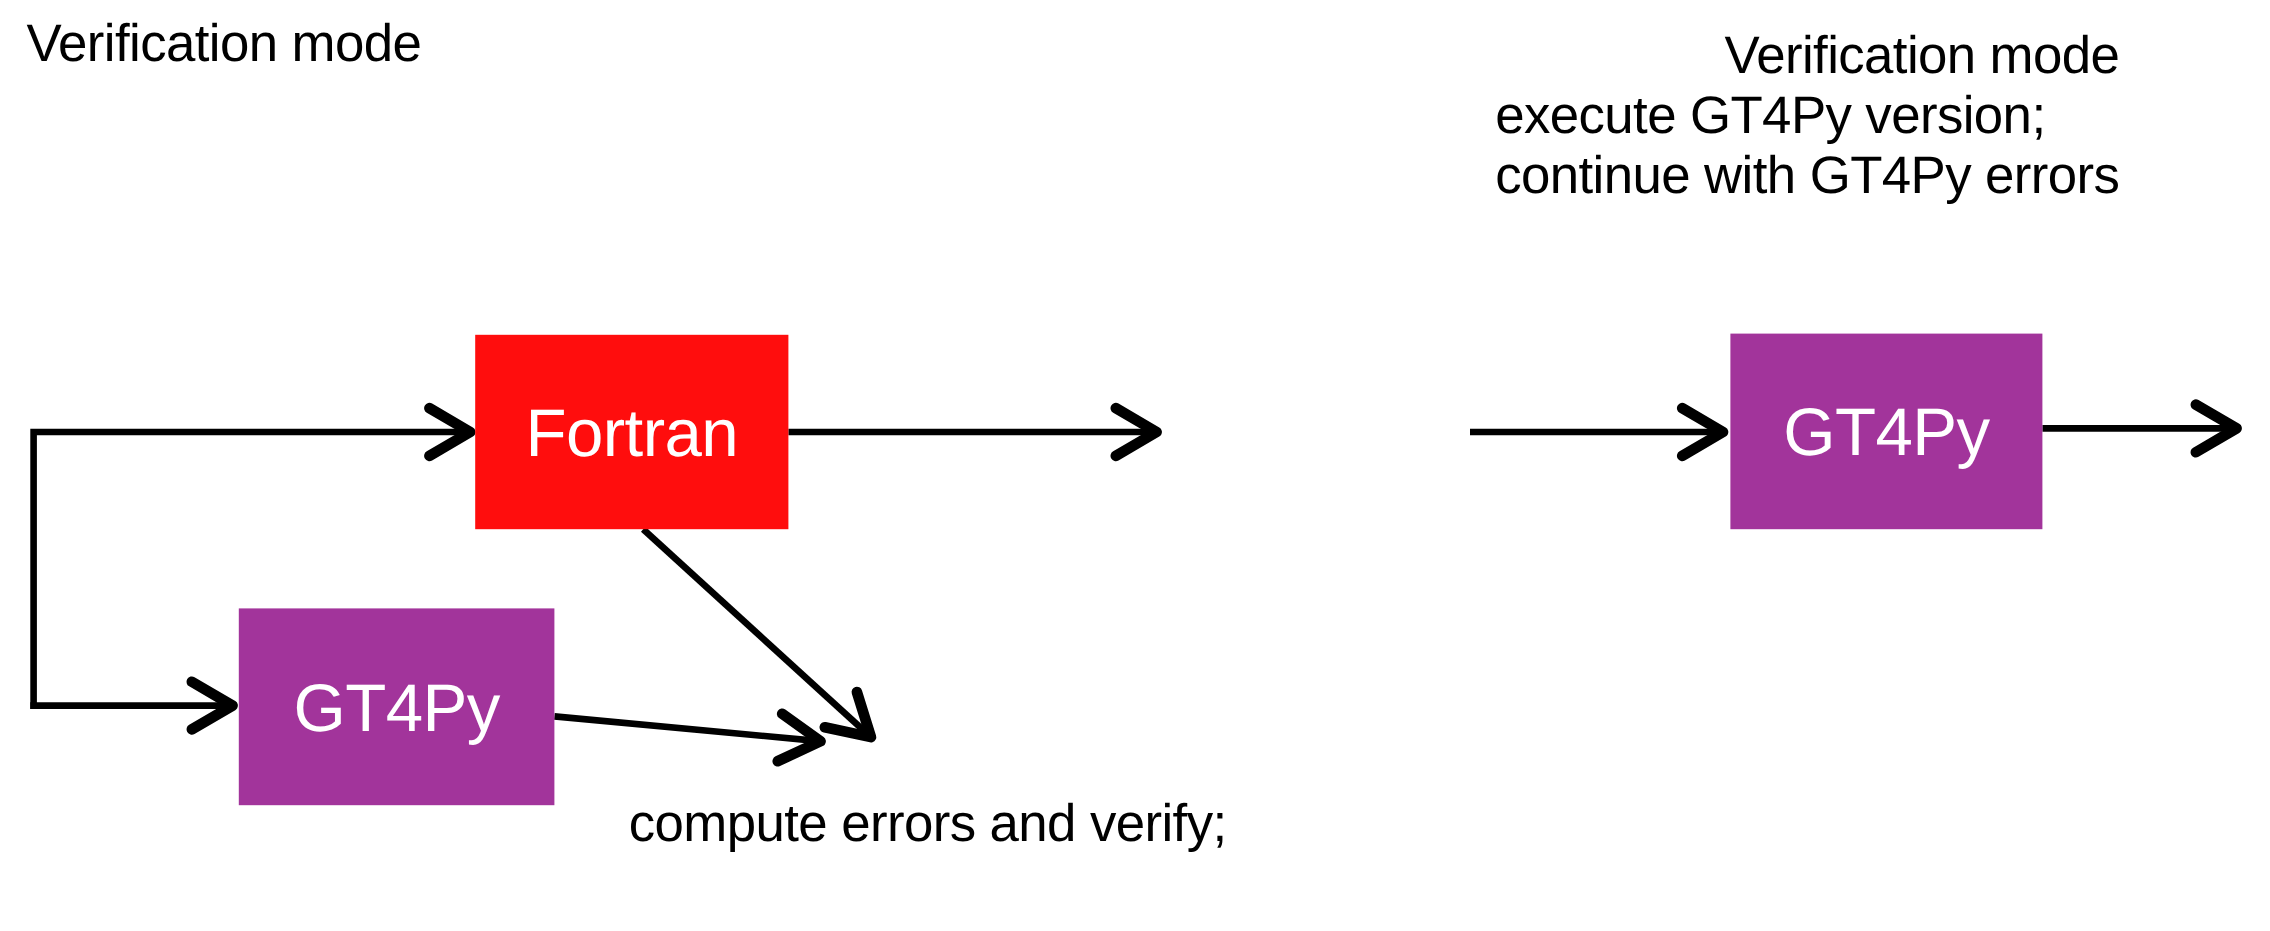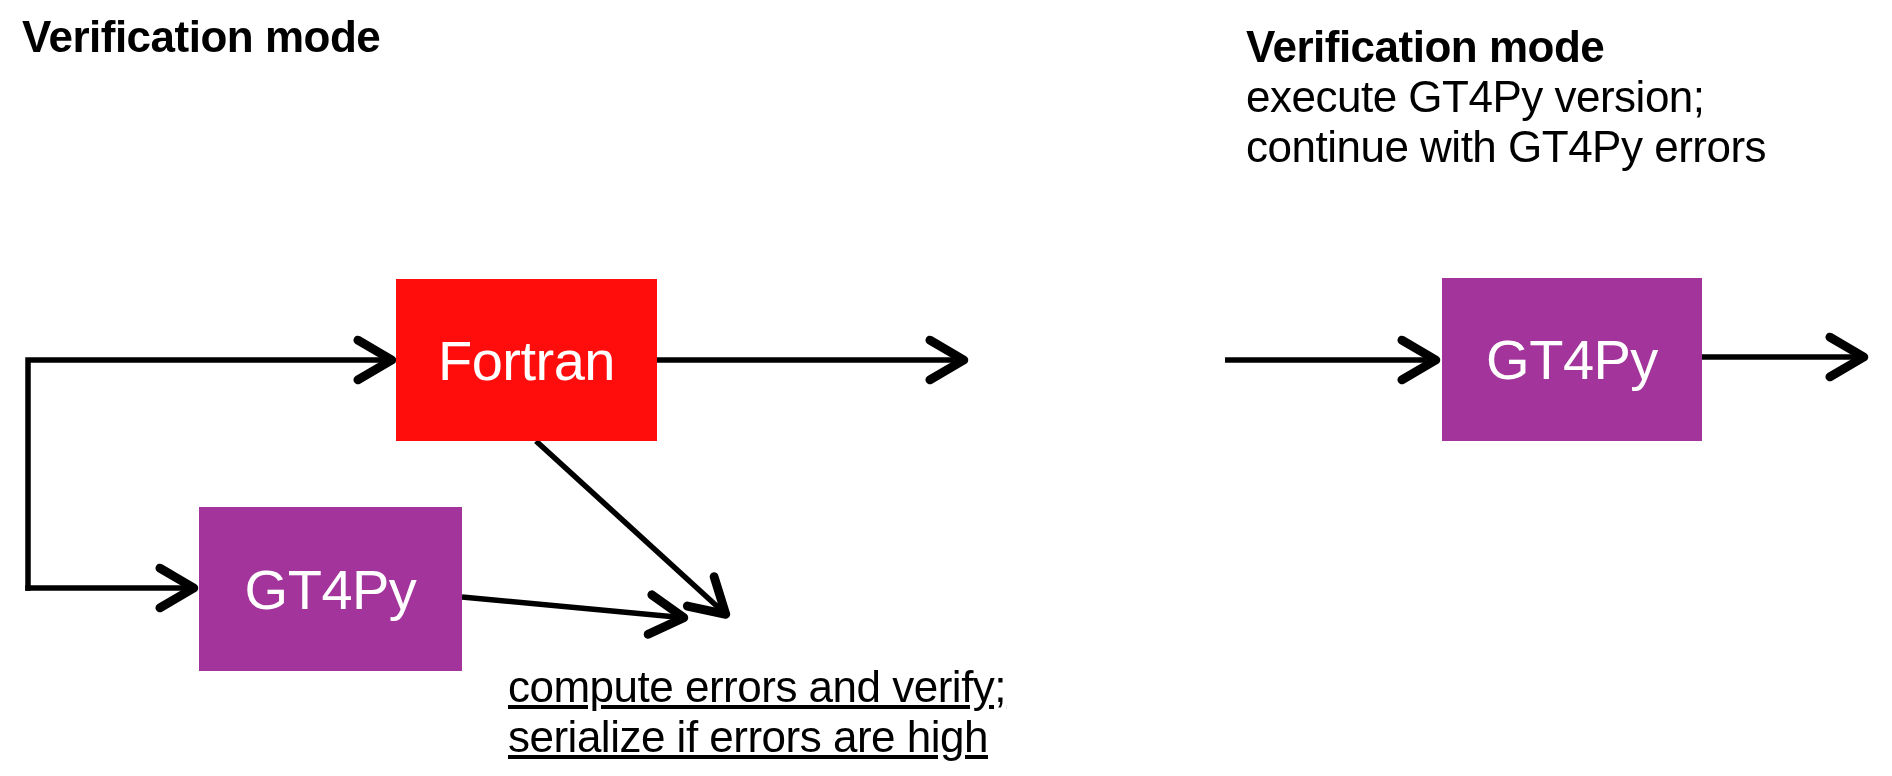--- a/index.html
+++ b/index.html
@@ -18,21 +18,22 @@
   }
   .heading {
     position: absolute;
     font-size: 44px;
     line-height: 50px;
     letter-spacing: -0.5px;
     white-space: nowrap;
     color: #000000;
   }
   .heading .title {
-    font-weight: 700;
+    font-weight: 400;
+    text-align: right;
   }
   .annotation {
     position: absolute;
     font-size: 44px;
     line-height: 50px;
     letter-spacing: -0.5px;
     white-space: nowrap;
     color: #000000;
   }
   .node {
@@ -95,18 +96,17 @@
   </div>
 
   <div class="node" style="left: 199px; top: 507px; width: 263px; height: 164px; background-color: rgb(162, 52, 155);">
     <span style="color: rgb(255, 255, 255);">GT4Py</span>
   </div>
 
   <div class="node" style="left: 1442px; top: 278px; width: 260px; height: 163px; background-color: rgb(162, 52, 155);">
     <span style="color: rgb(255, 255, 255);">GT4Py</span>
   </div>
 
-  <div class="annotation" style="left:508px; top:662px;text-decoration:underline;">
+  <div class="annotation" style="left:524px; top:662px;">
     <div>compute errors and verify;</div>
-    <div>serialize if errors are high</div>
   </div>
 
 </div>
 
 </body></html>

